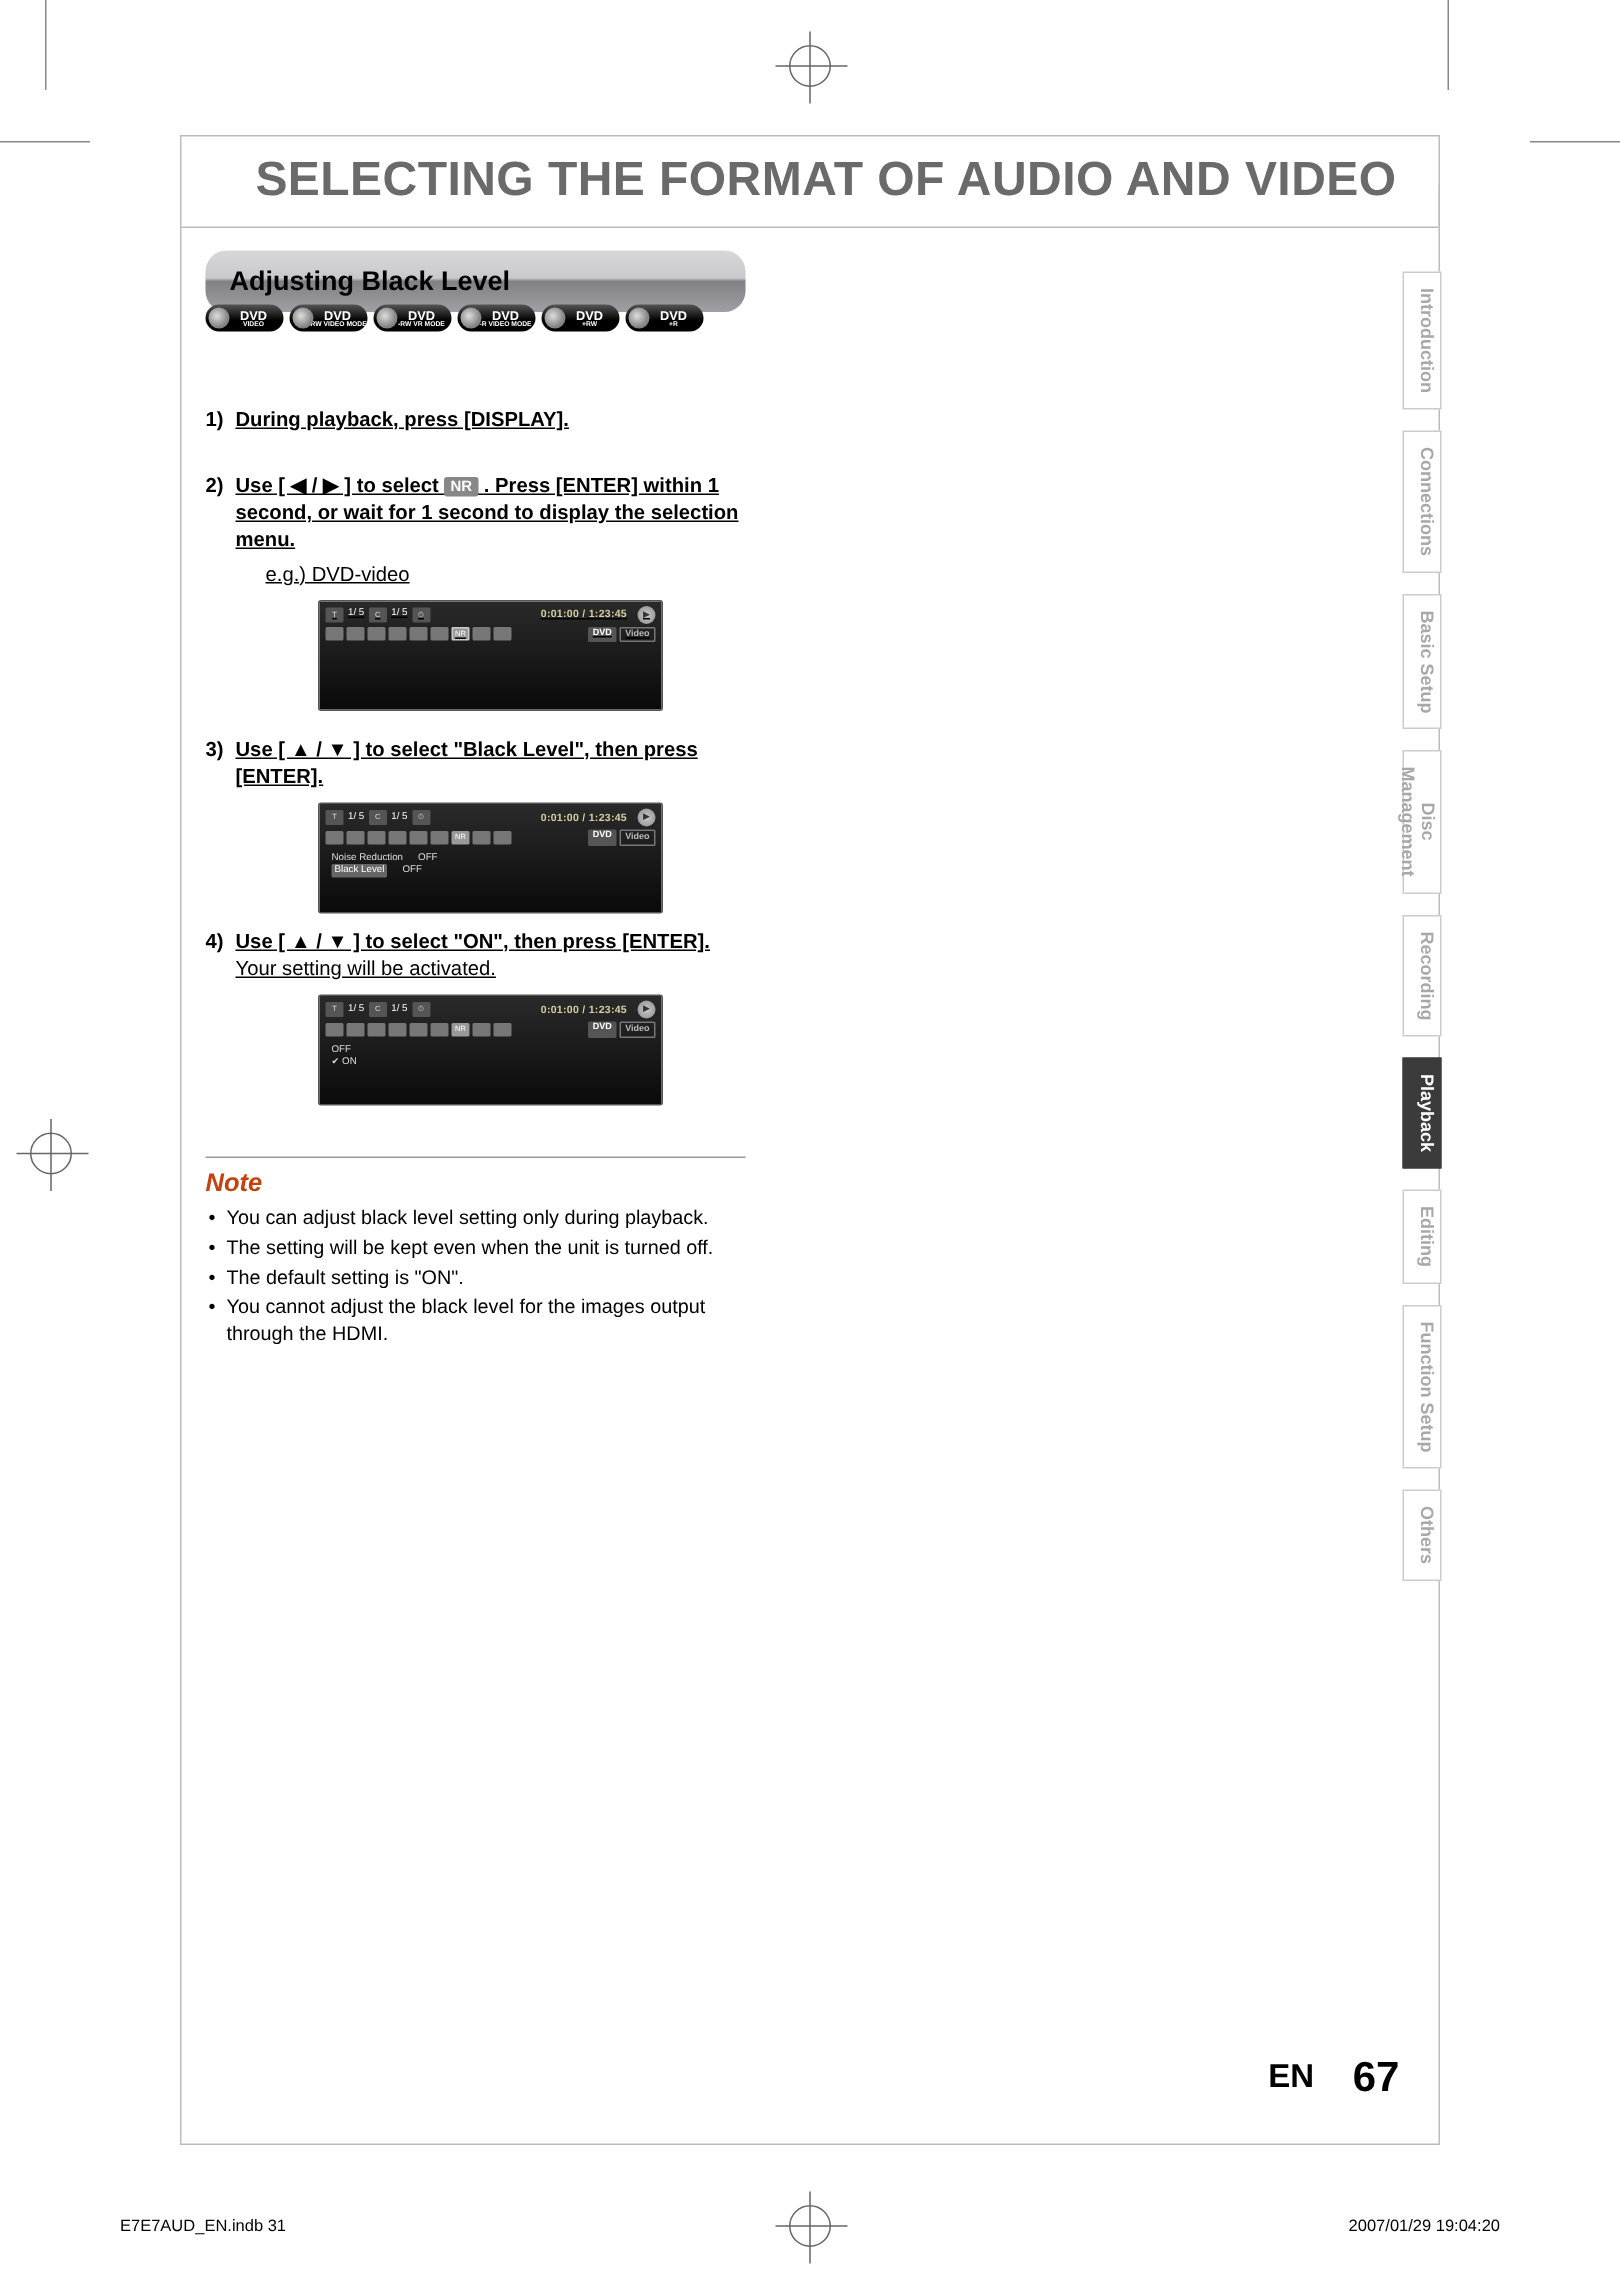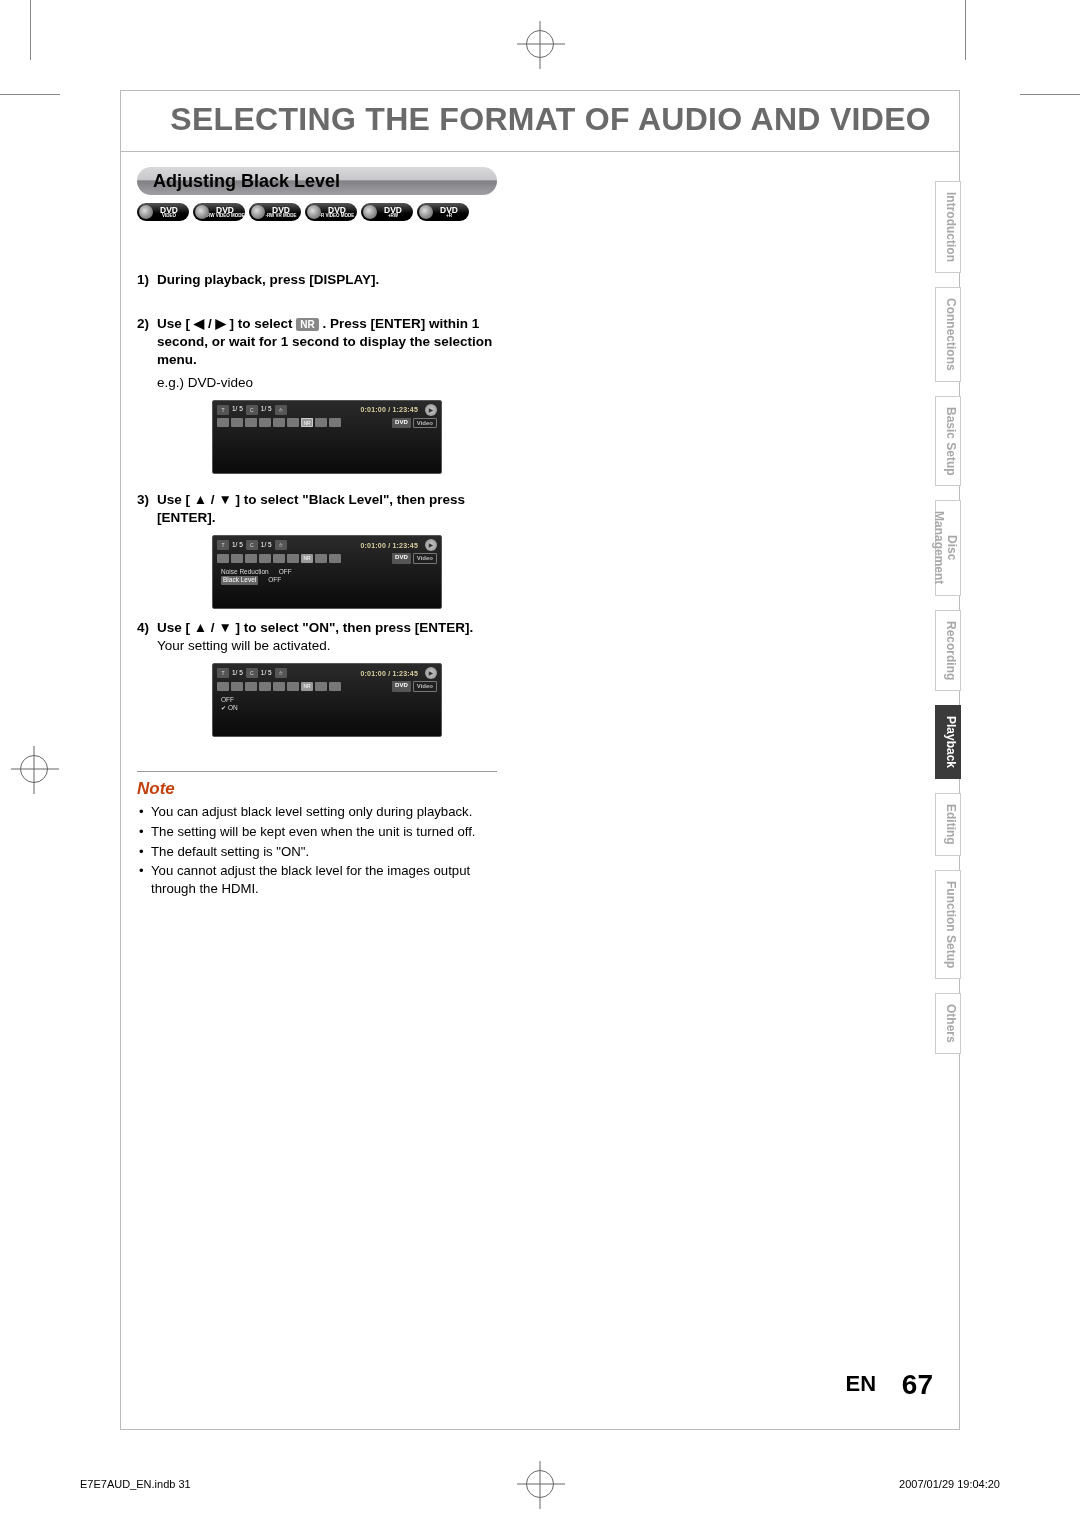--- a/index.html
+++ b/index.html
@@ -44,21 +44,21 @@
     top: -28px;
     width: 1px;
     height: 28px;
     background: #bbb;
   }
   .section-header {
     position: absolute;
     left: 16px;
     top: 76px;
     width: 360px;
-    height: 28px;
+    height: 41px;
     border-radius: 14px;
     background: linear-gradient(to bottom, #d8d8db 0%, #c9c9cc 45%, #808085 50%, #a0a0a4 100%);
     display: flex;
     align-items: center;
     padding-left: 16px;
     font-size: 18px;
     font-weight: 700;
     color: #000;
   }
   .disc-badges {
@@ -105,33 +105,33 @@
     color: #000;
   }
   .step {
     position: absolute;
     left: 16px;
     width: 360px;
     font-size: 13.5px;
     line-height: 1.35;
   }
   .step .num { font-weight: 700; float:left; width: 20px;}
-  .step .body { margin-left: 20px; }
+  .step .body { margin-left: 20px; text-decoration: underline; }
   .step .bold { font-weight: 700; }
   .nr-icon {
     display: inline-block;
     background: #888;
     color: #fff;
     font-size: 10px;
     font-weight: 700;
     padding: 0px 4px;
     border-radius: 2px;
     vertical-align: middle;
   }
-  .eg { margin-top: 4px; font-size: 13.5px;}
+  .eg { margin-left: 20px; margin-top: 4px; font-size: 13.5px;}
   .step1 { top: 180px; }
   .step2 { top: 224px; }
   .step3 { top: 400px; }
   .step4 { top: 528px; }
   .osd {
     position: relative;
     margin: 8px auto 0 auto;
     width: 230px;
     height: 74px;
     background: linear-gradient(to bottom, #2a2a2a 0%, #0a0a0a 100%);

